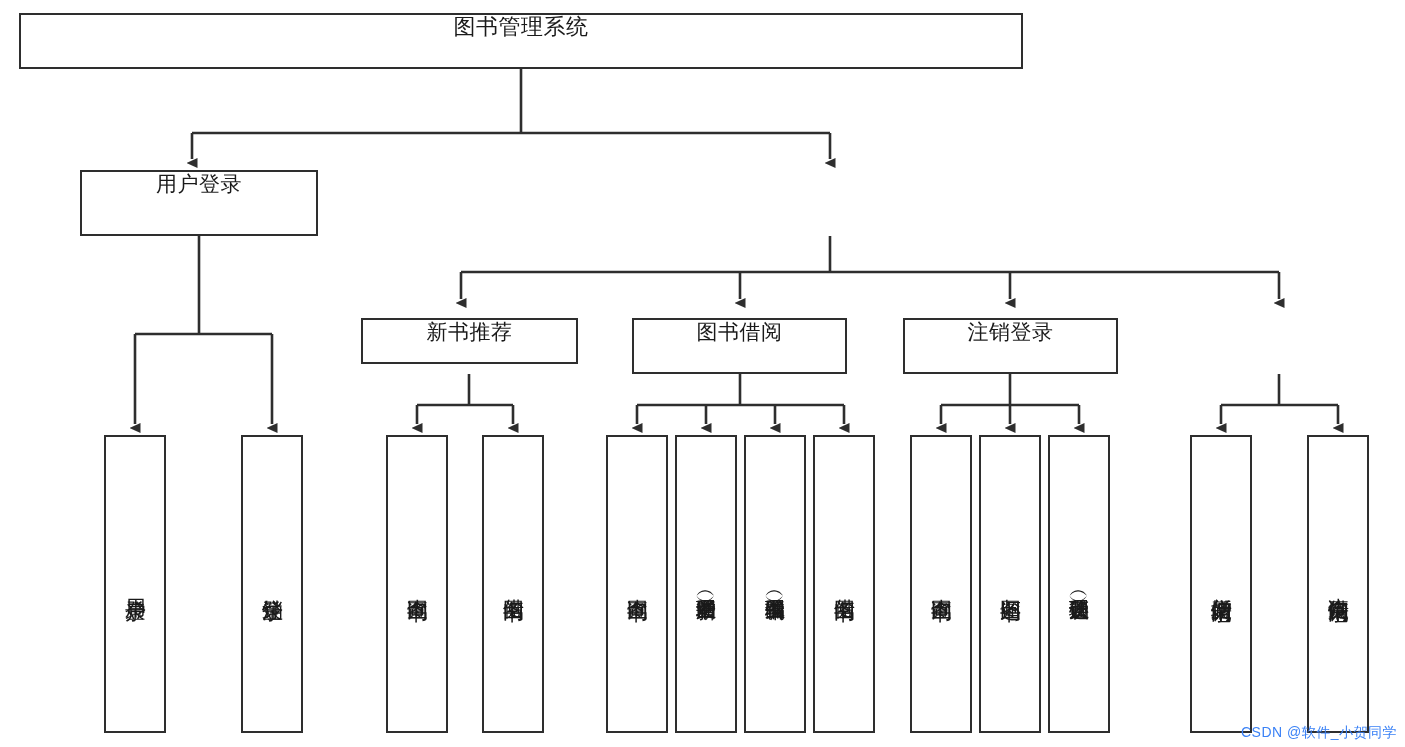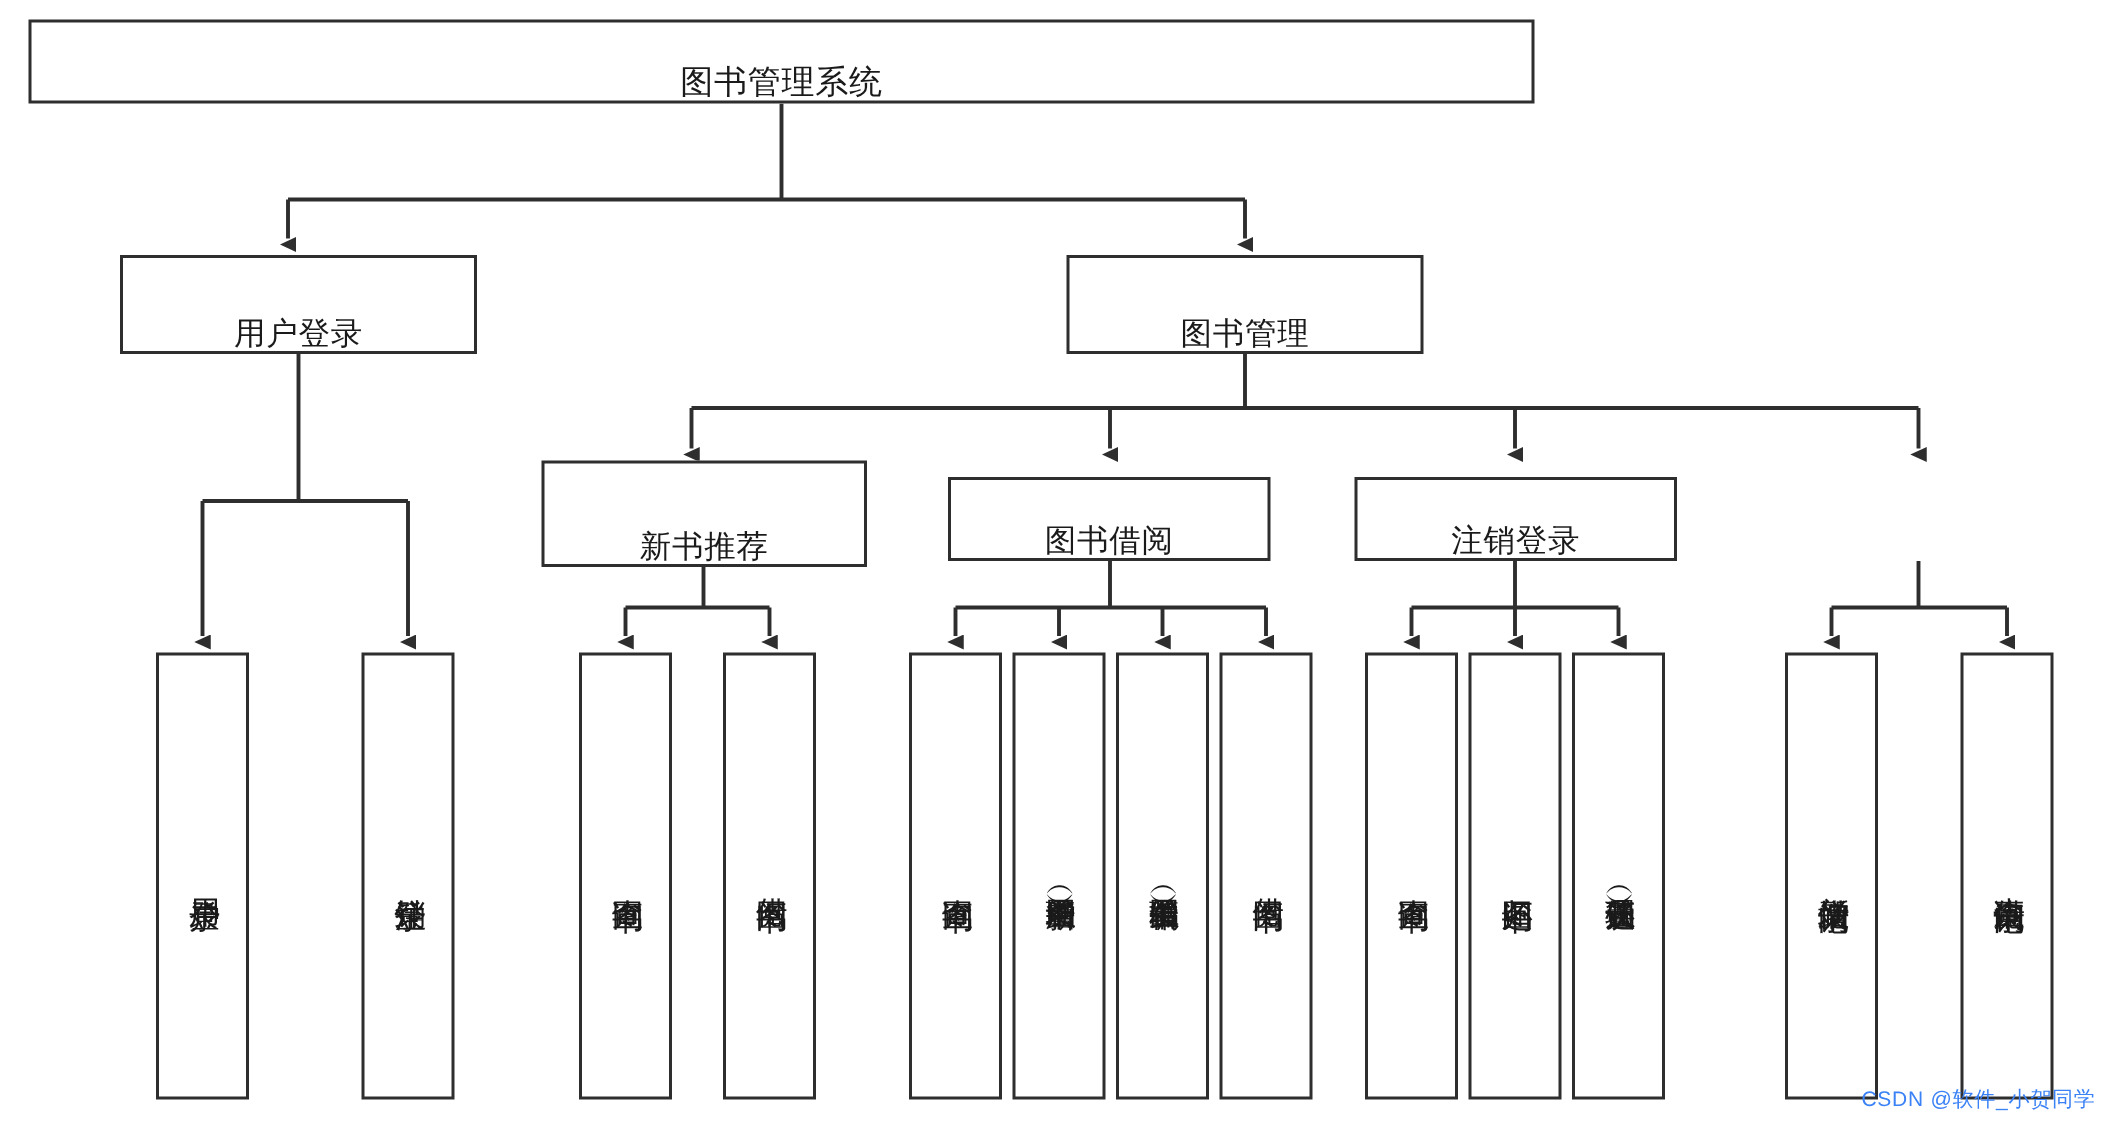--- a/index.html
+++ b/index.html
@@ -22,21 +22,21 @@
     width: 1405px;
     height: 747px;
     pointer-events: none;
   }
   .node {
     position: absolute;
     box-sizing: border-box;
     background: #ffffff;
     border: 2px solid #2e2e2e;
     display: flex;
-    align-items: flex-end;
+    align-items: flex-start;
     justify-content: center;
     color: #1a1a1a;
   }
   .node.horiz {
     font-size: 21px;
     line-height: 1.1;
     letter-spacing: 0.5px;
   }
   .node.root {
     font-size: 22px;
@@ -127,25 +127,22 @@
   </svg>
 
   <div class="node horiz root" style="left:19px; top:13px; width:1004px; height:56px;">
     <span>图书管理系统</span>
   </div>
 
   <div class="node horiz" style="left:80px; top:170px; width:238px; height:66px;">
     <span>用户登录</span>
   </div>
 
-  <div class="node horiz" style="left:711px; top:170px; width:238px; height:66px;">
-    <span>图书管理</span>
-  </div>
 
-  <div class="node horiz" style="left:361px; top:307px; width:217px; height:71px;">
+  <div class="node horiz" style="left:361px; top:318px; width:217px; height:46px;">
     <span>新书推荐</span>
   </div>
 
   <div class="node horiz" style="left:632px; top:318px; width:215px; height:56px;">
     <span>图书借阅</span>
   </div>
 
   <div class="node horiz" style="left:903px; top:318px; width:215px; height:56px;">
     <span>注销登录</span>
   </div>

